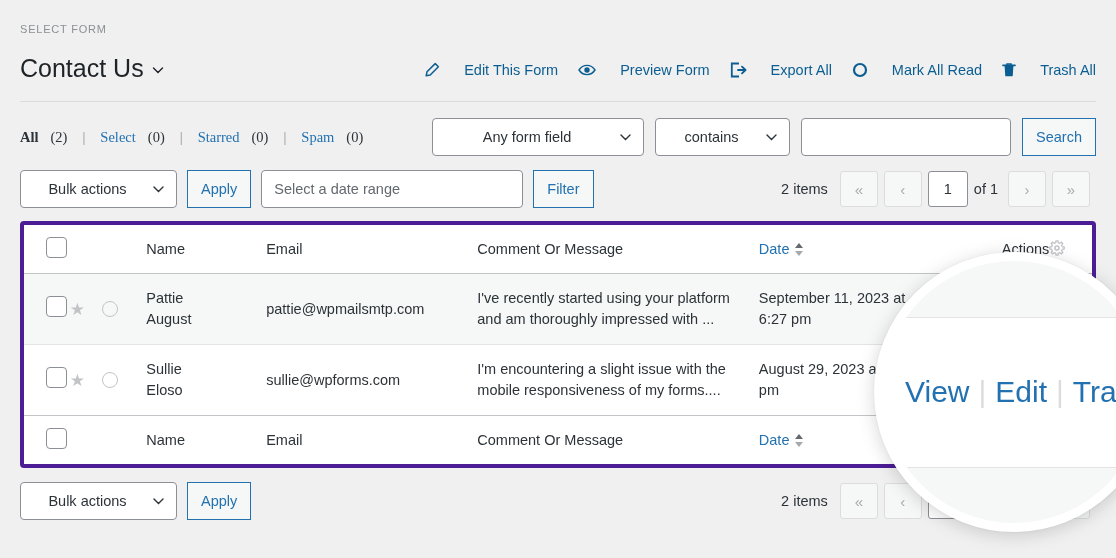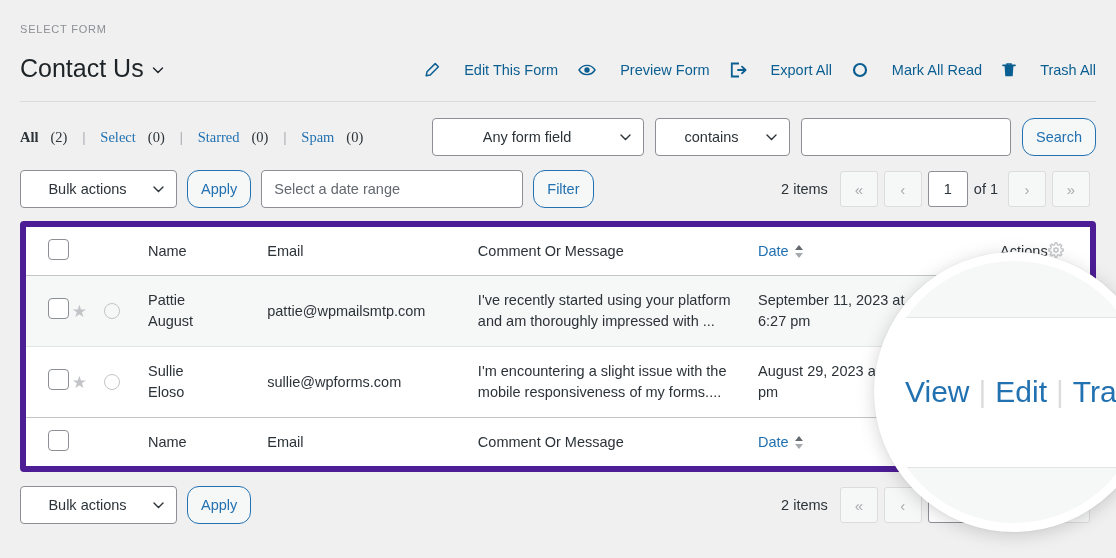--- a/index.html
+++ b/index.html
@@ -121,21 +121,21 @@
     border-radius:4px;
     background:#fff;
     padding:0 10px;
     font-size:14.5px;
     font-family:inherit;
     color:#2c3338;
   }
   .btn-sec{
     height:38px;
     border:1px solid #2271b1;
-    border-radius:12px;
+    border-radius:0;
     background:#f6f7f7;
     color:#2271b1;
     font-size:14.5px;
     font-family:inherit;
     padding:0 13px;
     cursor:pointer;
     white-space:nowrap;
   }
 
   .bulk-row{
@@ -186,21 +186,21 @@
     font-family:inherit;
     color:#2c3338;
     margin-right:6px;
   }
   .pg-of{ margin-right:10px; white-space:nowrap;}
 
   
   .table-wrap{
     margin-top:13px;
     background:#fff;
-    border:6px solid #4c1d95;
+    border:4px solid #4c1d95;
     border-radius:4px;
     overflow:hidden;
   }
   table{ width:100%; border-collapse:collapse; }
   thead th, tfoot th{
     font-weight:400;
     font-size:14.5px;
     color:#2c3338;
     text-align:left;
     padding:12px 0;

